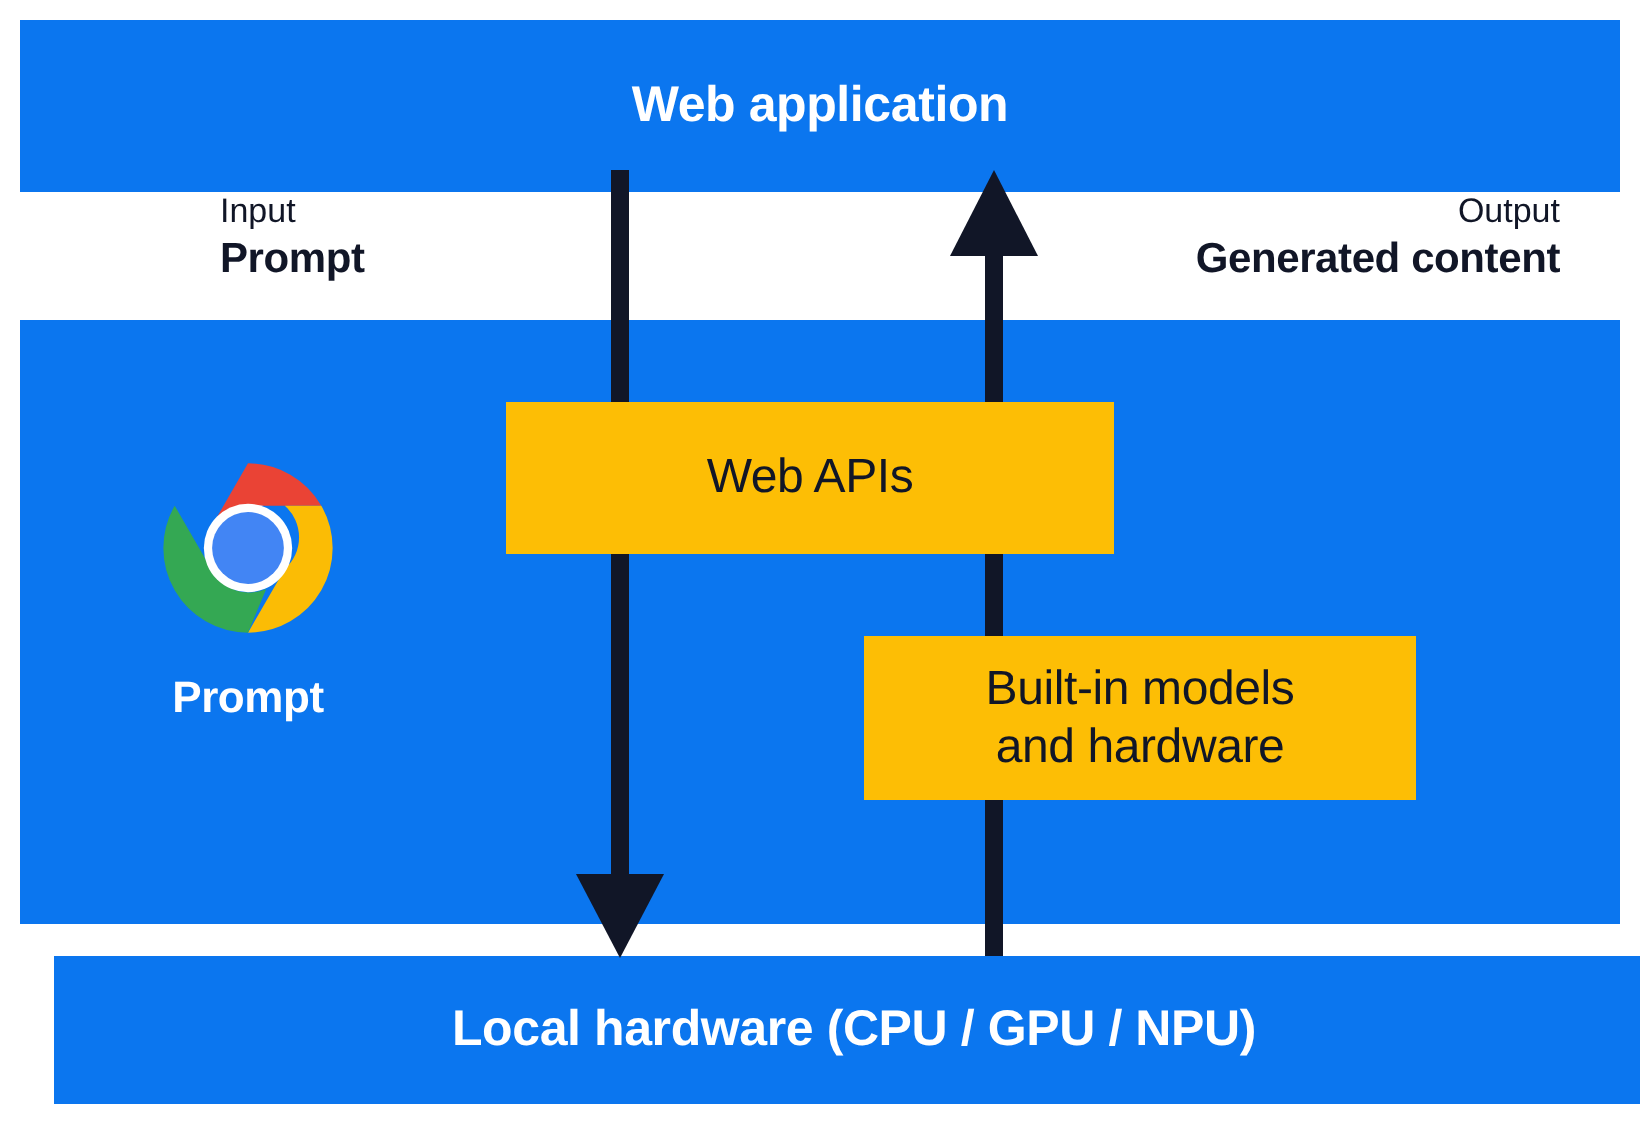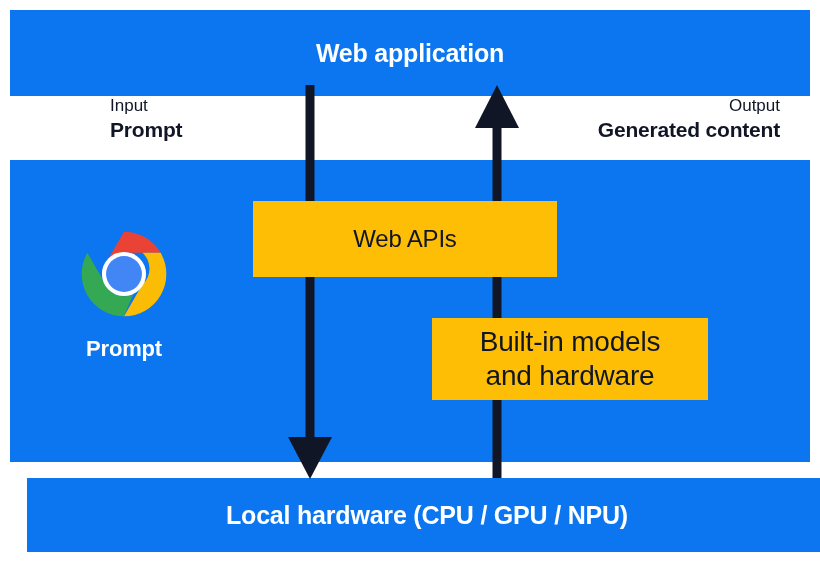--- a/index.html
+++ b/index.html
@@ -106,21 +106,21 @@
     z-index: 5;
   }
   #box-web-apis {
     left: 253px; top: 201px;
     width: 304px; height: 76px;
     font-size: 24px;
   }
   #box-builtin {
     left: 432px; top: 318px;
     width: 276px; height: 82px;
-    font-size: 28px;
+    font-size: 24px;
     line-height: 1.22;
   }
   .box-line { display: block; }
 </style>
 </head>
 <body>
 
 <div id="canvas">
 
   <div class="band" id="band-top">

